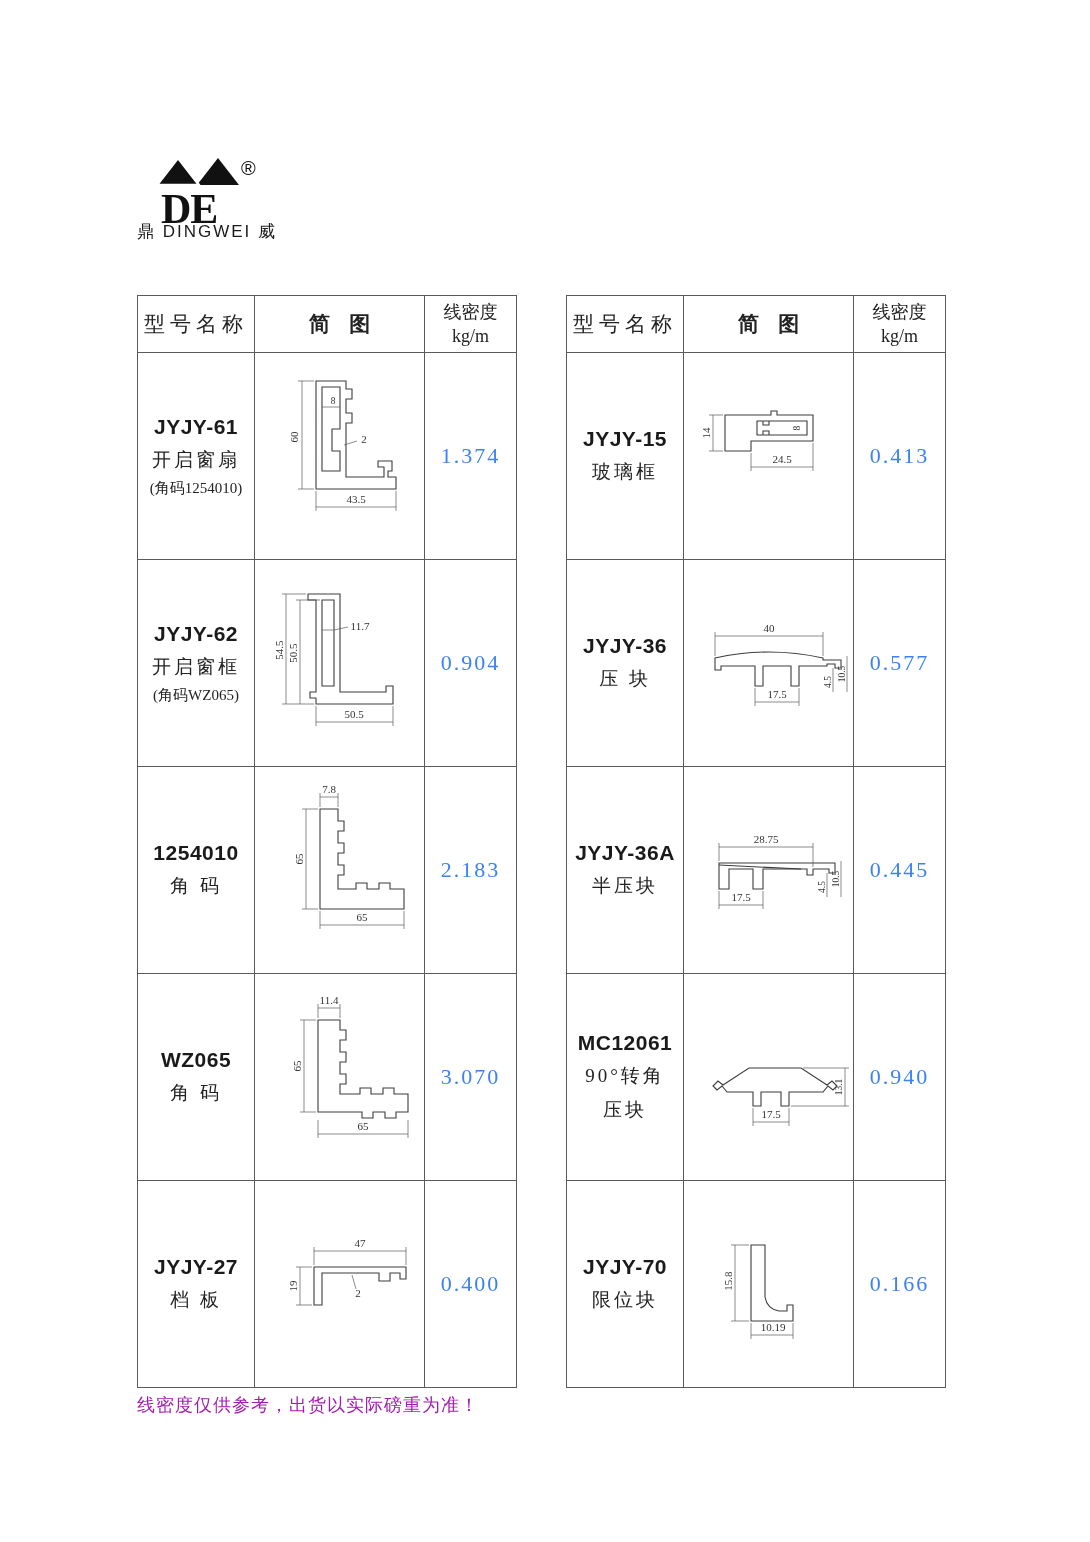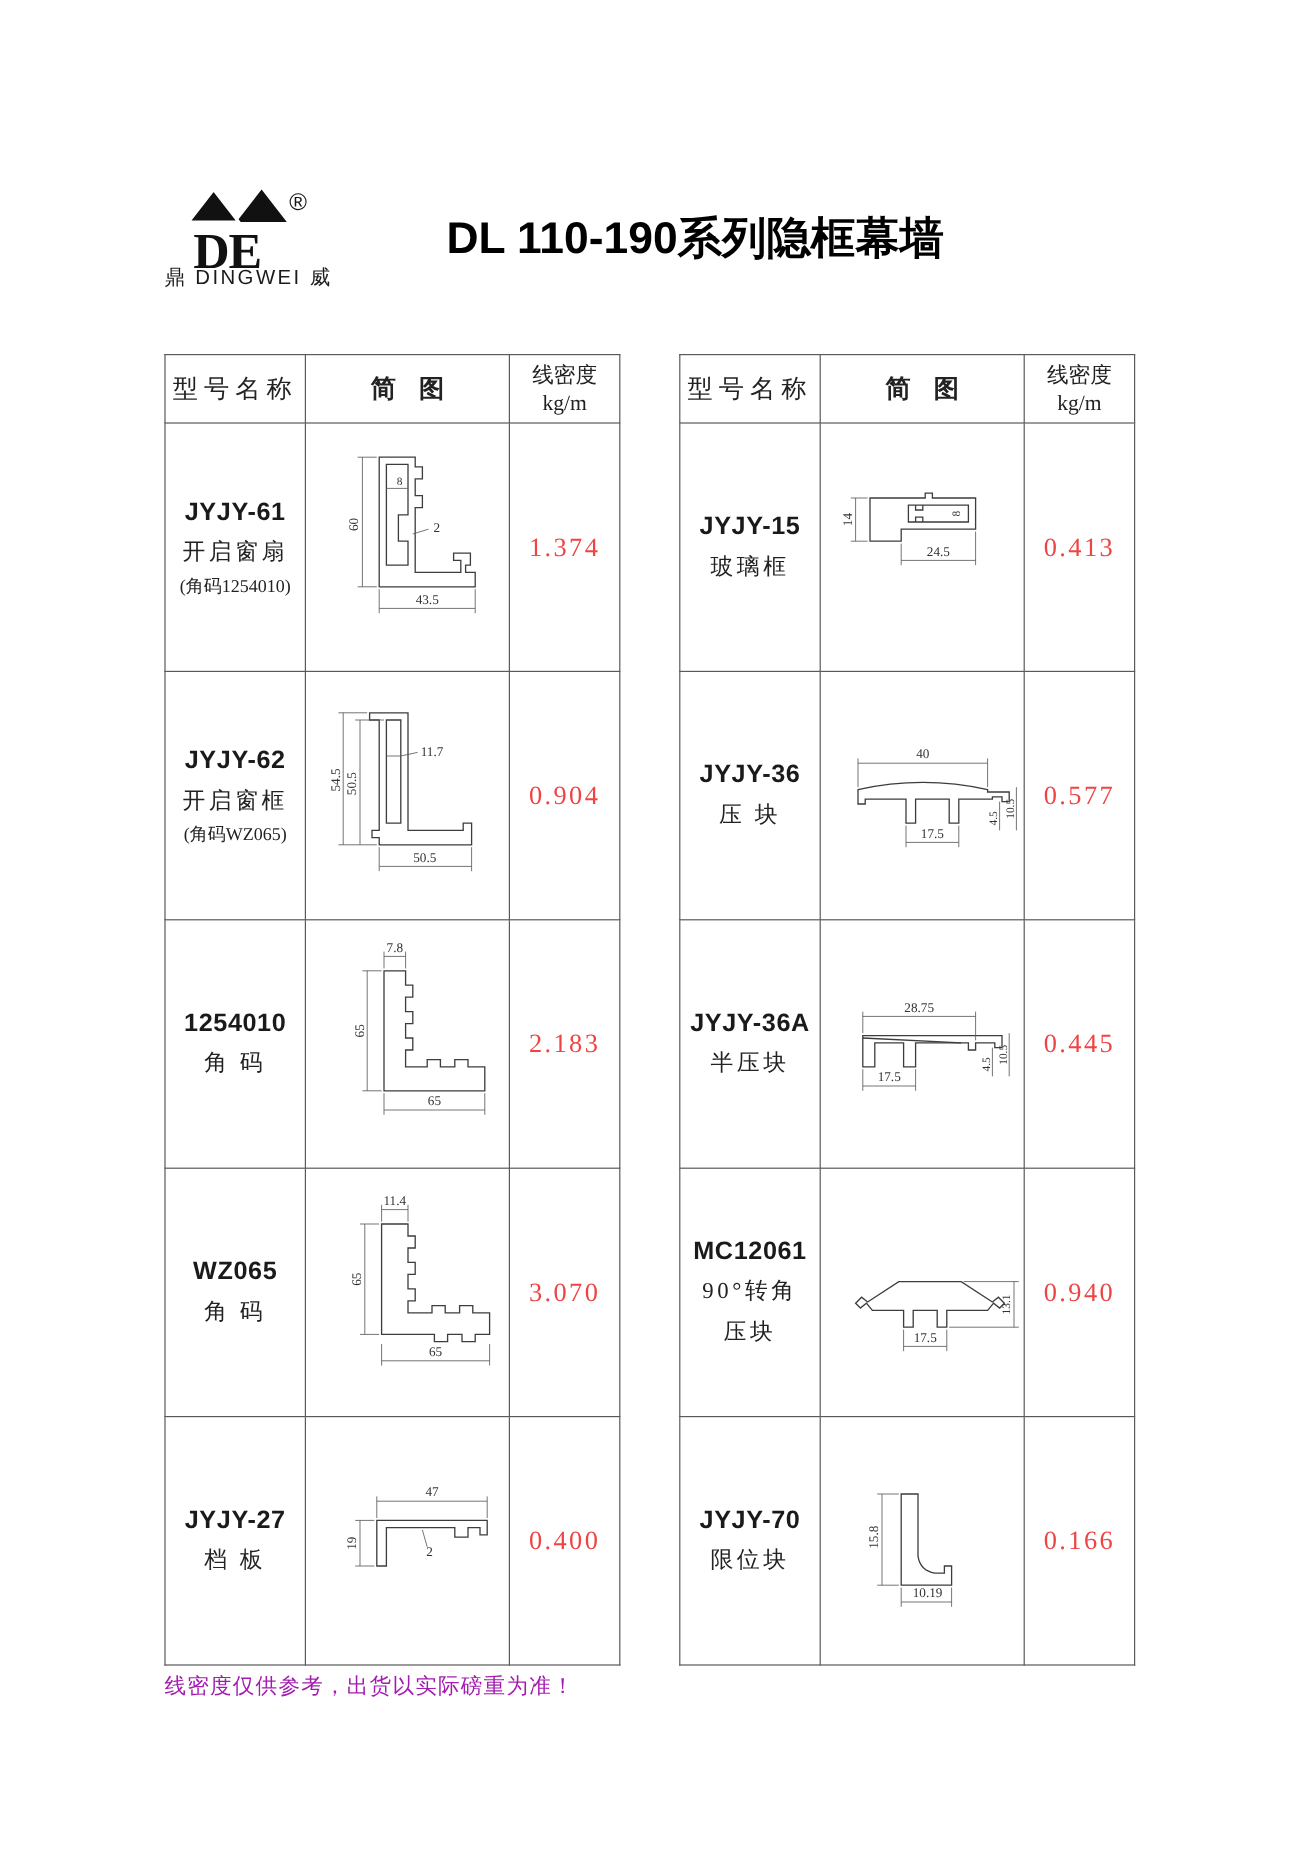--- a/index.html
+++ b/index.html
@@ -20,21 +20,21 @@
   table.spec{border-collapse:collapse;table-layout:fixed;width:379px;}
   table.spec th,table.spec td{border:1px solid #5a5a5a;padding:0;text-align:center;vertical-align:middle;}
   tr.hd{height:57px;margin-top:31px;}
   tr.rw{height:206px;}
   .th-model{font-family:"Liberation Serif",serif;font-weight:normal;font-size:21px;letter-spacing:5px;color:#222;}
   .th-diagram{font-family:"Liberation Serif",serif;font-weight:bold;font-size:21px;word-spacing:14px;color:#222;}
   .th-density{font-family:"Liberation Serif",serif;font-weight:normal;font-size:18px;line-height:1.35;color:#222;}
   .model-code{font-family:"Liberation Sans",sans-serif;font-weight:bold;font-size:21px;color:#1a1a1a;letter-spacing:0.5px;}
   .model-cn{font-family:"Liberation Serif",serif;font-size:19px;letter-spacing:3px;margin-top:8px;color:#222;}
   .model-sub{font-family:"Liberation Serif",serif;font-size:15px;margin-top:6px;color:#222;letter-spacing:0px;white-space:nowrap;}
-  .density{font-family:"Liberation Serif",serif;font-size:22px;letter-spacing:2px;color:#ef4444;}
+  .density{font-family:"Liberation Serif",serif;font-size:22px;letter-spacing:2px;color:#3b82f6;}
 
   
   svg.diagram{display:block;margin:0 auto;}
   svg.diagram .p{fill:none;stroke:#3d3d3d;stroke-width:1.1;stroke-linejoin:miter;}
   svg.diagram .d{stroke:#5a5a5a;stroke-width:0.7;fill:none;}
   svg.diagram .t{font-family:"Liberation Serif",serif;font-size:11px;fill:#333;text-anchor:middle;}
   svg.diagram .ts{font-family:"Liberation Serif",serif;font-size:9.5px;fill:#333;text-anchor:middle;}
 
   
   .footnote{position:absolute;left:137px;top:1393px;font-family:"Liberation Serif",serif;
@@ -50,21 +50,20 @@
     <polygon points="20,35 41,8 62,35" fill="#111" stroke="#ffffff" stroke-width="2.5"></polygon>
     <text x="24" y="73" font-family="Liberation Serif, serif" font-size="42" font-weight="bold" fill="#111" letter-spacing="-1">DE</text>
     <text x="104" y="25" font-family="Liberation Sans, sans-serif" font-size="20" fill="#111">®</text>
   </svg>
   <div class="brand-line">
     <span>鼎</span>
     <span>DINGWEI</span>
     <span>威</span>
   </div>
 
-  <div class="page-title">DL 110-190系列隐框幕墙</div>
 
   <div class="tables-wrap">
 
     <table class="spec">
       <colgroup>
           <col style="width:117px">
           <col style="width:170px">
           <col style="width:92px">
         </colgroup>
       <tbody>

